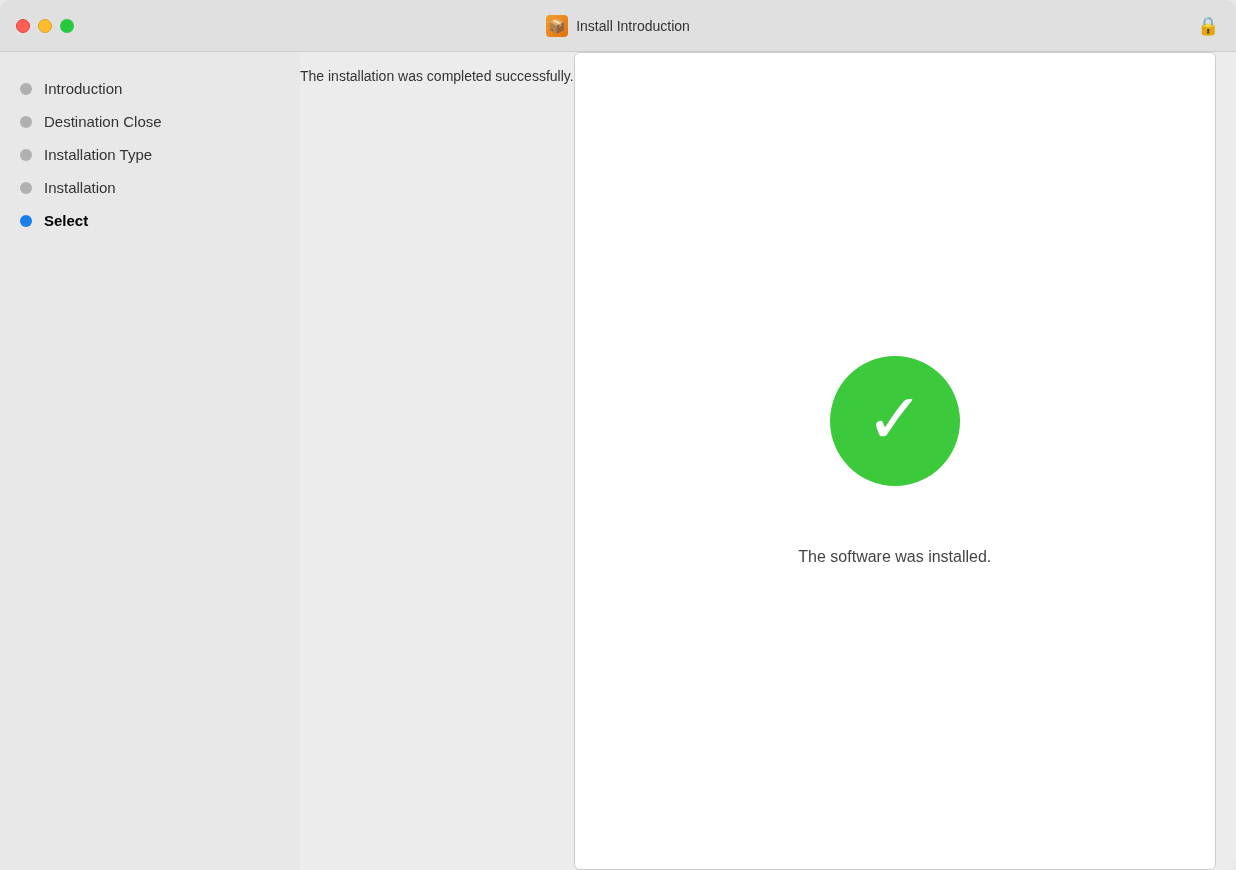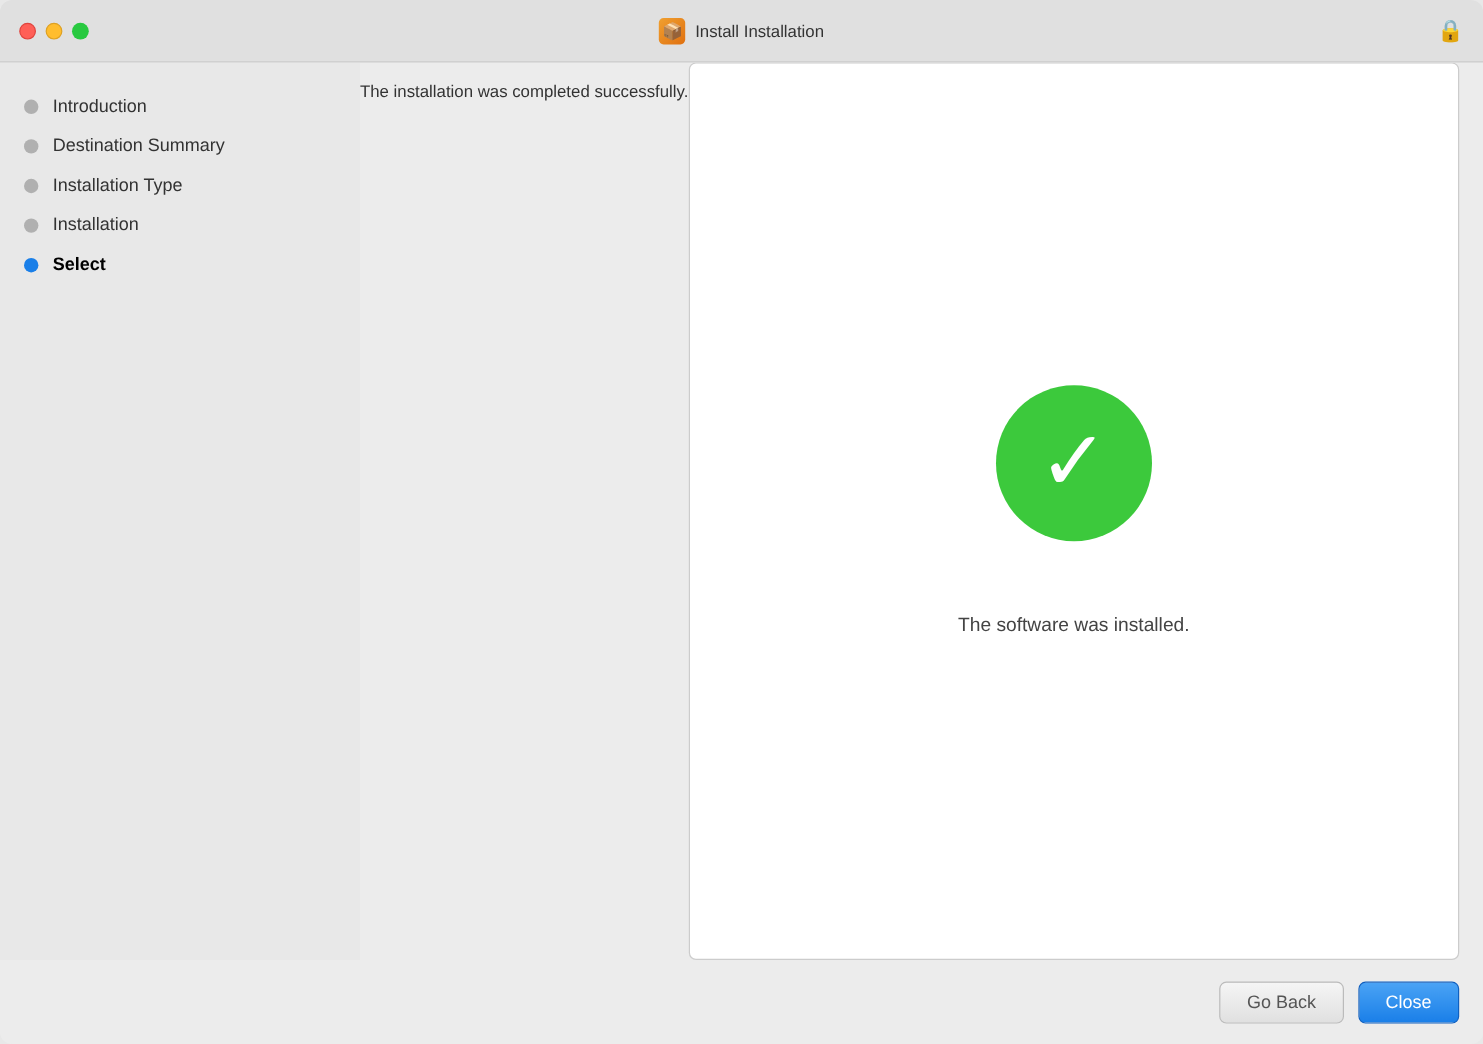--- a/index.html
+++ b/index.html
@@ -228,35 +228,35 @@
 <div class="window">
 
   <div class="title-bar">
     <div class="title-bar-controls">
       <div class="traffic-light traffic-close"></div>
       <div class="traffic-light traffic-minimize"></div>
       <div class="traffic-light traffic-maximize"></div>
     </div>
     <div class="title-bar-title">
       <div class="title-icon">📦</div>
-      <span>Install Installation</span>
+      <span>Install Introduction</span>
     </div>
     <div class="lock-icon">🔒</div>
   </div>
 
   <div class="main-content">
 
     <div class="sidebar">
       <div class="sidebar-item">
         <div class="sidebar-dot"></div>
         <span class="sidebar-label">Introduction</span>
       </div>
       <div class="sidebar-item">
         <div class="sidebar-dot"></div>
-        <span class="sidebar-label">Destination Summary</span>
+        <span class="sidebar-label">Destination Close</span>
       </div>
       <div class="sidebar-item">
         <div class="sidebar-dot"></div>
         <span class="sidebar-label">Installation Type</span>
       </div>
       <div class="sidebar-item">
         <div class="sidebar-dot"></div>
         <span class="sidebar-label">Installation</span>
       </div>
       <div class="sidebar-item">
@@ -273,18 +273,14 @@
       <div class="content-box">
         <div class="success-icon-circle">
           <span class="checkmark">✓</span>
         </div>
         <div class="success-subtitle">The software was installed.</div>
       </div>
     </div>
 
   </div>
 
-  <div class="footer">
-    <button class="btn btn-secondary">Go Back</button>
-    <button class="btn btn-primary">Close</button>
-  </div>
 
 </div>
 
 </body></html>

